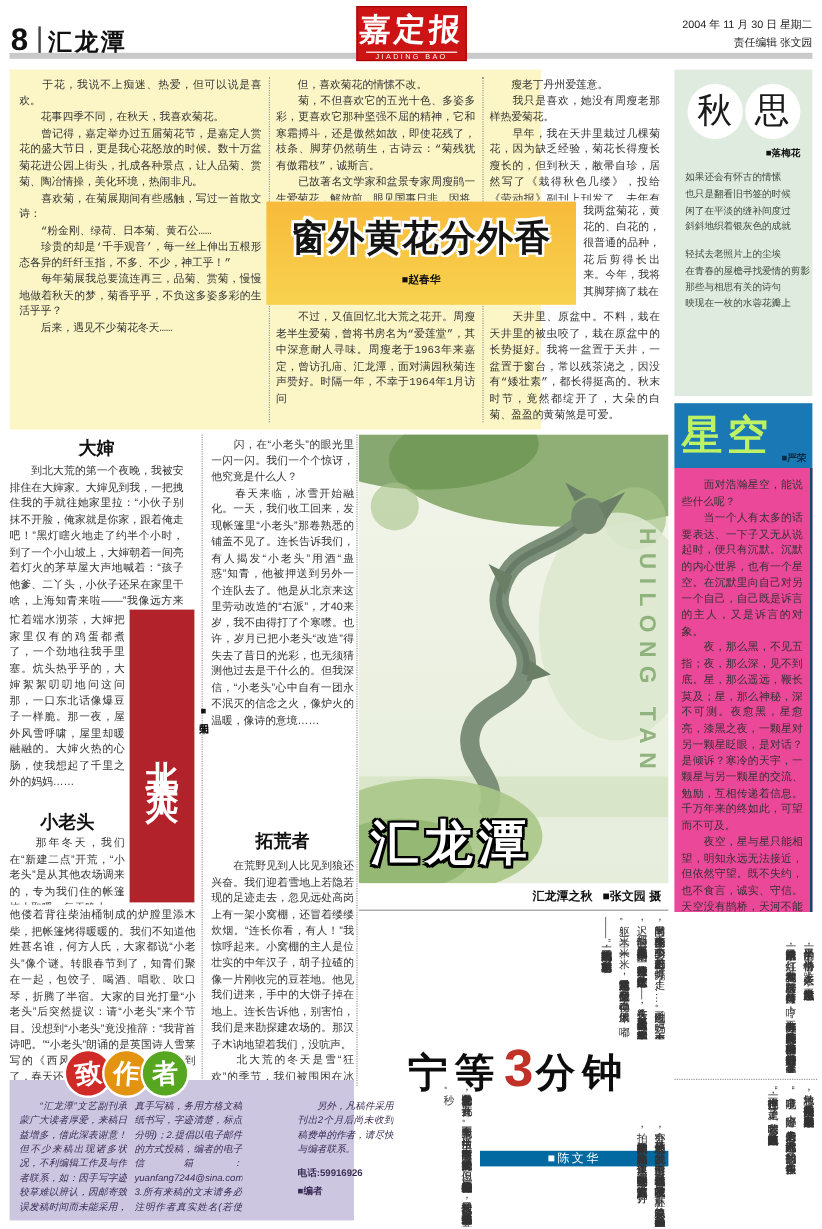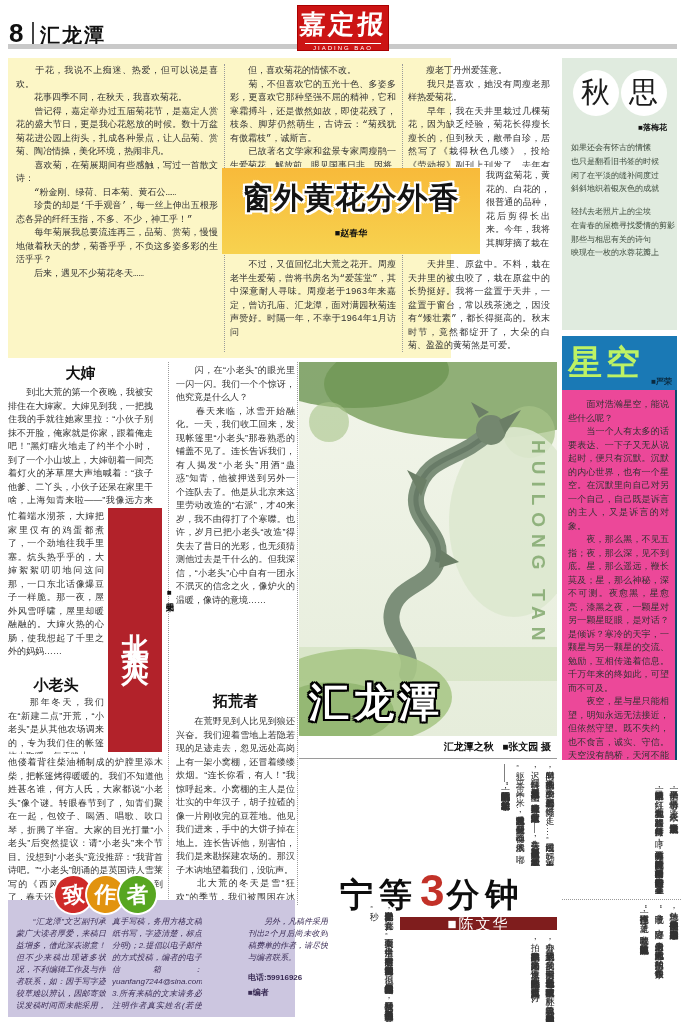--- a/index.html
+++ b/index.html
@@ -44,21 +44,21 @@
   .v-byline{writing-mode:vertical-rl;font-size:8px;color:#111;font-weight:bold;}
   
   .caption{font-size:10px;font-weight:bold;text-align:right;color:#111;}
   .wm{writing-mode:vertical-rl;font-size:19px;font-weight:bold;letter-spacing:7px;color:rgba(130,168,110,0.85);}
   .photo-title{font-size:40px;font-weight:900;color:#fff;letter-spacing:5px;
     text-shadow:-2px 0 #000,2px 0 #000,0 -2px #000,0 2px #000,-2px -2px #000,2px 2px #000,-2px 2px #000,2px -2px #000;}
   
   .w3-headline{display:flex;align-items:baseline;justify-content:flex-start;}
   .w3-a{font-size:33px;font-weight:900;color:#0d0d0d;letter-spacing:6px;}
   .w3-n{font-size:44px;font-weight:900;color:#c23128;margin:0 2px;}
-  .w3-bar{background:#7f1d1d;color:#fff;font-size:15px;text-align:center;line-height:13px;letter-spacing:2px;}
+  .w3-bar{background:#0369a1;color:#fff;font-size:10px;text-align:center;line-height:13px;letter-spacing:2px;margin-top:42px;}
   
   .notice{background:#ccc6e0;}
   .nt-circles{display:flex;}
   .nt-c{width:37px;height:37px;border-radius:50%;display:flex;align-items:center;justify-content:center;
         color:#fff;font-size:22px;font-weight:900;margin-left:-5px;box-shadow:0 0 0 2px #fff;}
   .nt-red{background:#cf2a28;transform:rotate(-8deg);}
   .nt-org{background:#e2930f;transform:rotate(4deg);}
   .nt-grn{background:#57a620;transform:rotate(-4deg);}
   .nt-txt{font-size:8px;line-height:1.5;color:#3a2c55;font-style:italic;white-space:pre-line;overflow:hidden;text-align:justify;}
   .nt-foot{display:flex;justify-content:space-between;font-size:8px;color:#3a2c55;font-weight:bold;margin-top:4px;}
@@ -68,20 +68,24 @@
 
 <div id="paper">
 
   <div class="abs pagenum" style="left:9px;top:18px;">8</div>
   <div class="abs pipe" style="left:32px;top:22px;height:24px;"></div>
   <div class="abs secname" style="left:40px;top:22px;">汇龙潭</div>
   <div class="abs hrule" style="left:8px;top:44px;width:669px;height:5px;"></div>
   <div class="abs masthead" style="left:297px;top:5px;width:92px;height:46px;">
     <div class="m-title">嘉定报</div>
     <div class="m-sub">JIADING BAO</div>
+  </div>
+  <div class="abs dateblk" style="right:8px;top:13px;">
+    <div>2004 年 11 月 30 日 星期二</div>
+    <div>责任编辑 张文园</div>
   </div>
 
   <div class="abs yellow" style="left:8px;top:58px;width:443px;height:300px;font-family:Liberation Mono, monospace;">
     <div class="abs body-txt" style="left:8px;top:7px;width:202px;height:286px;">　　于花，我说不上痴迷、热爱，但可以说是喜欢。
 　　花事四季不同，在秋天，我喜欢菊花。
 　　曾记得，嘉定举办过五届菊花节，是嘉定人赏花的盛大节日，更是我心花怒放的时候。数十万盆菊花进公园上街头，扎成各种景点，让人品菊、赏菊、陶冶情操，美化环境，热闹非凡。
 　　喜欢菊，在菊展期间有些感触，写过一首散文诗：
 　　“粉金刚、绿荷、日本菊、黄石公……
 　　珍贵的却是‘千手观音’，每一丝上伸出五根形态各异的纤纤玉指，不多、不少，神工乎！”
 　　每年菊展我总要流连再三，品菊、赏菊，慢慢地做着秋天的梦，菊香乎乎，不负这多姿多彩的生活乎乎？

